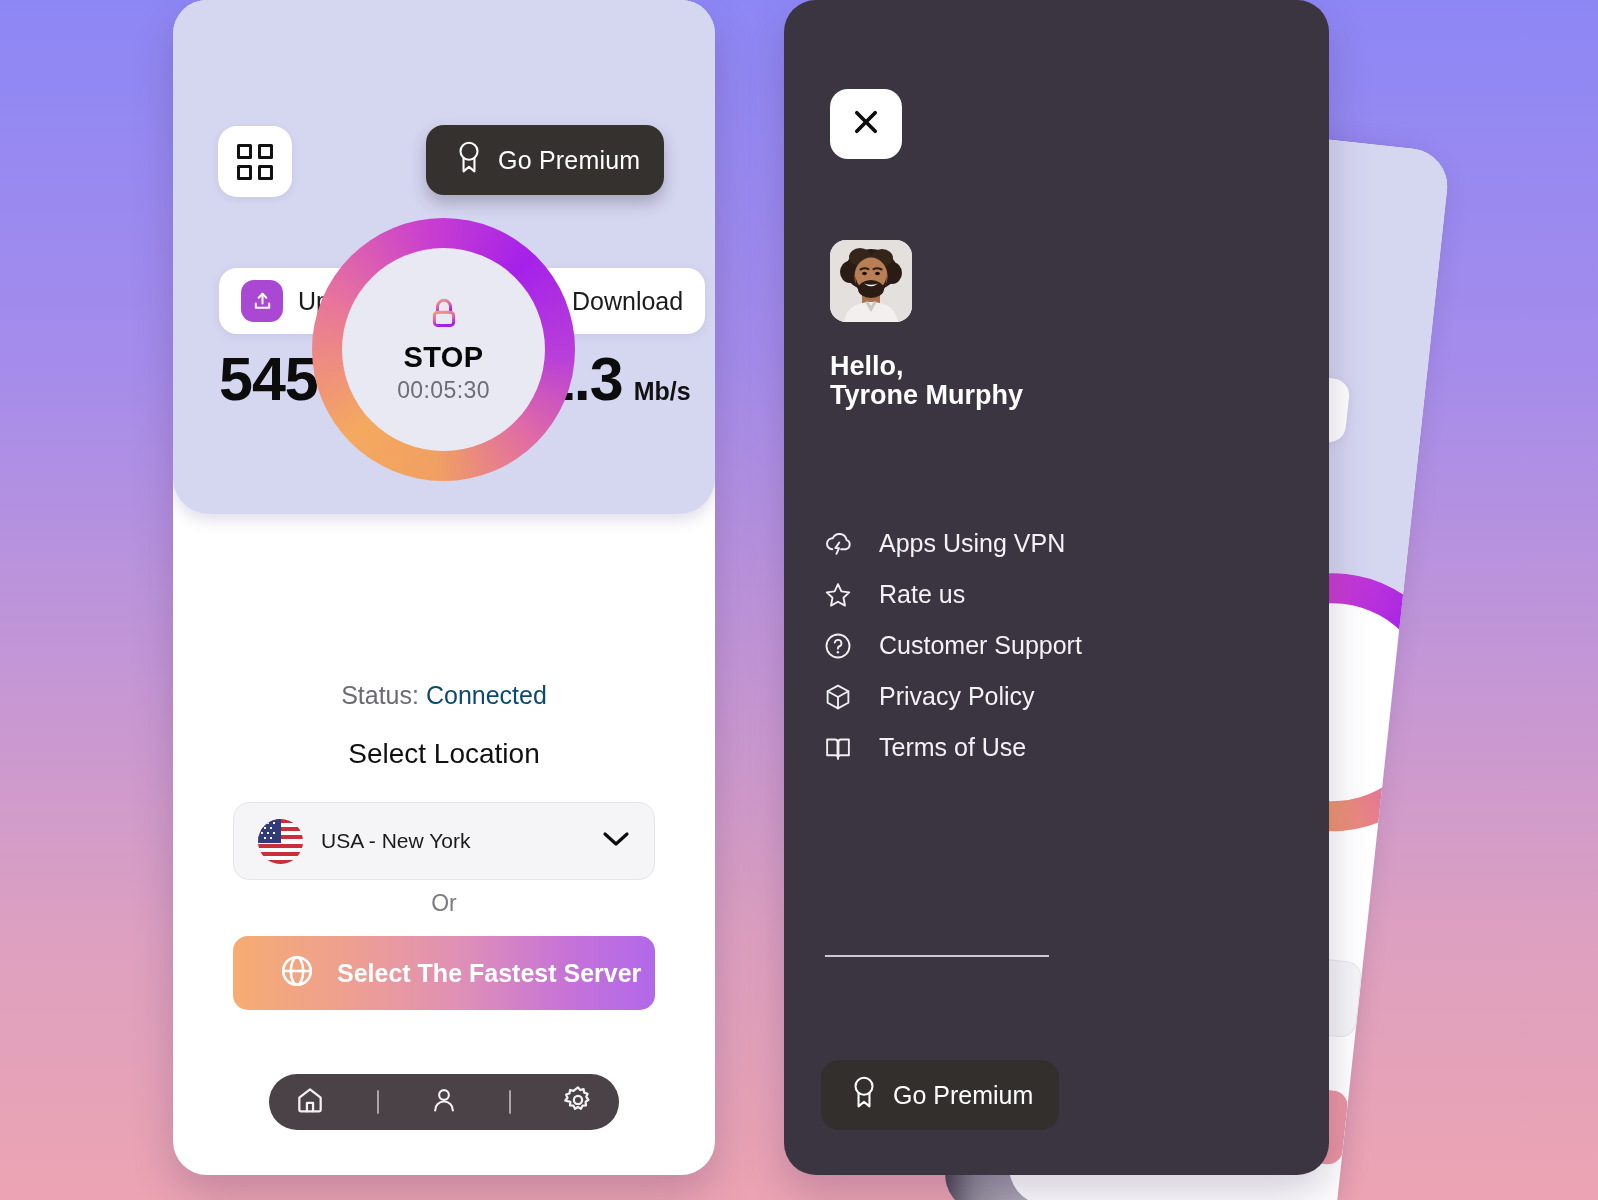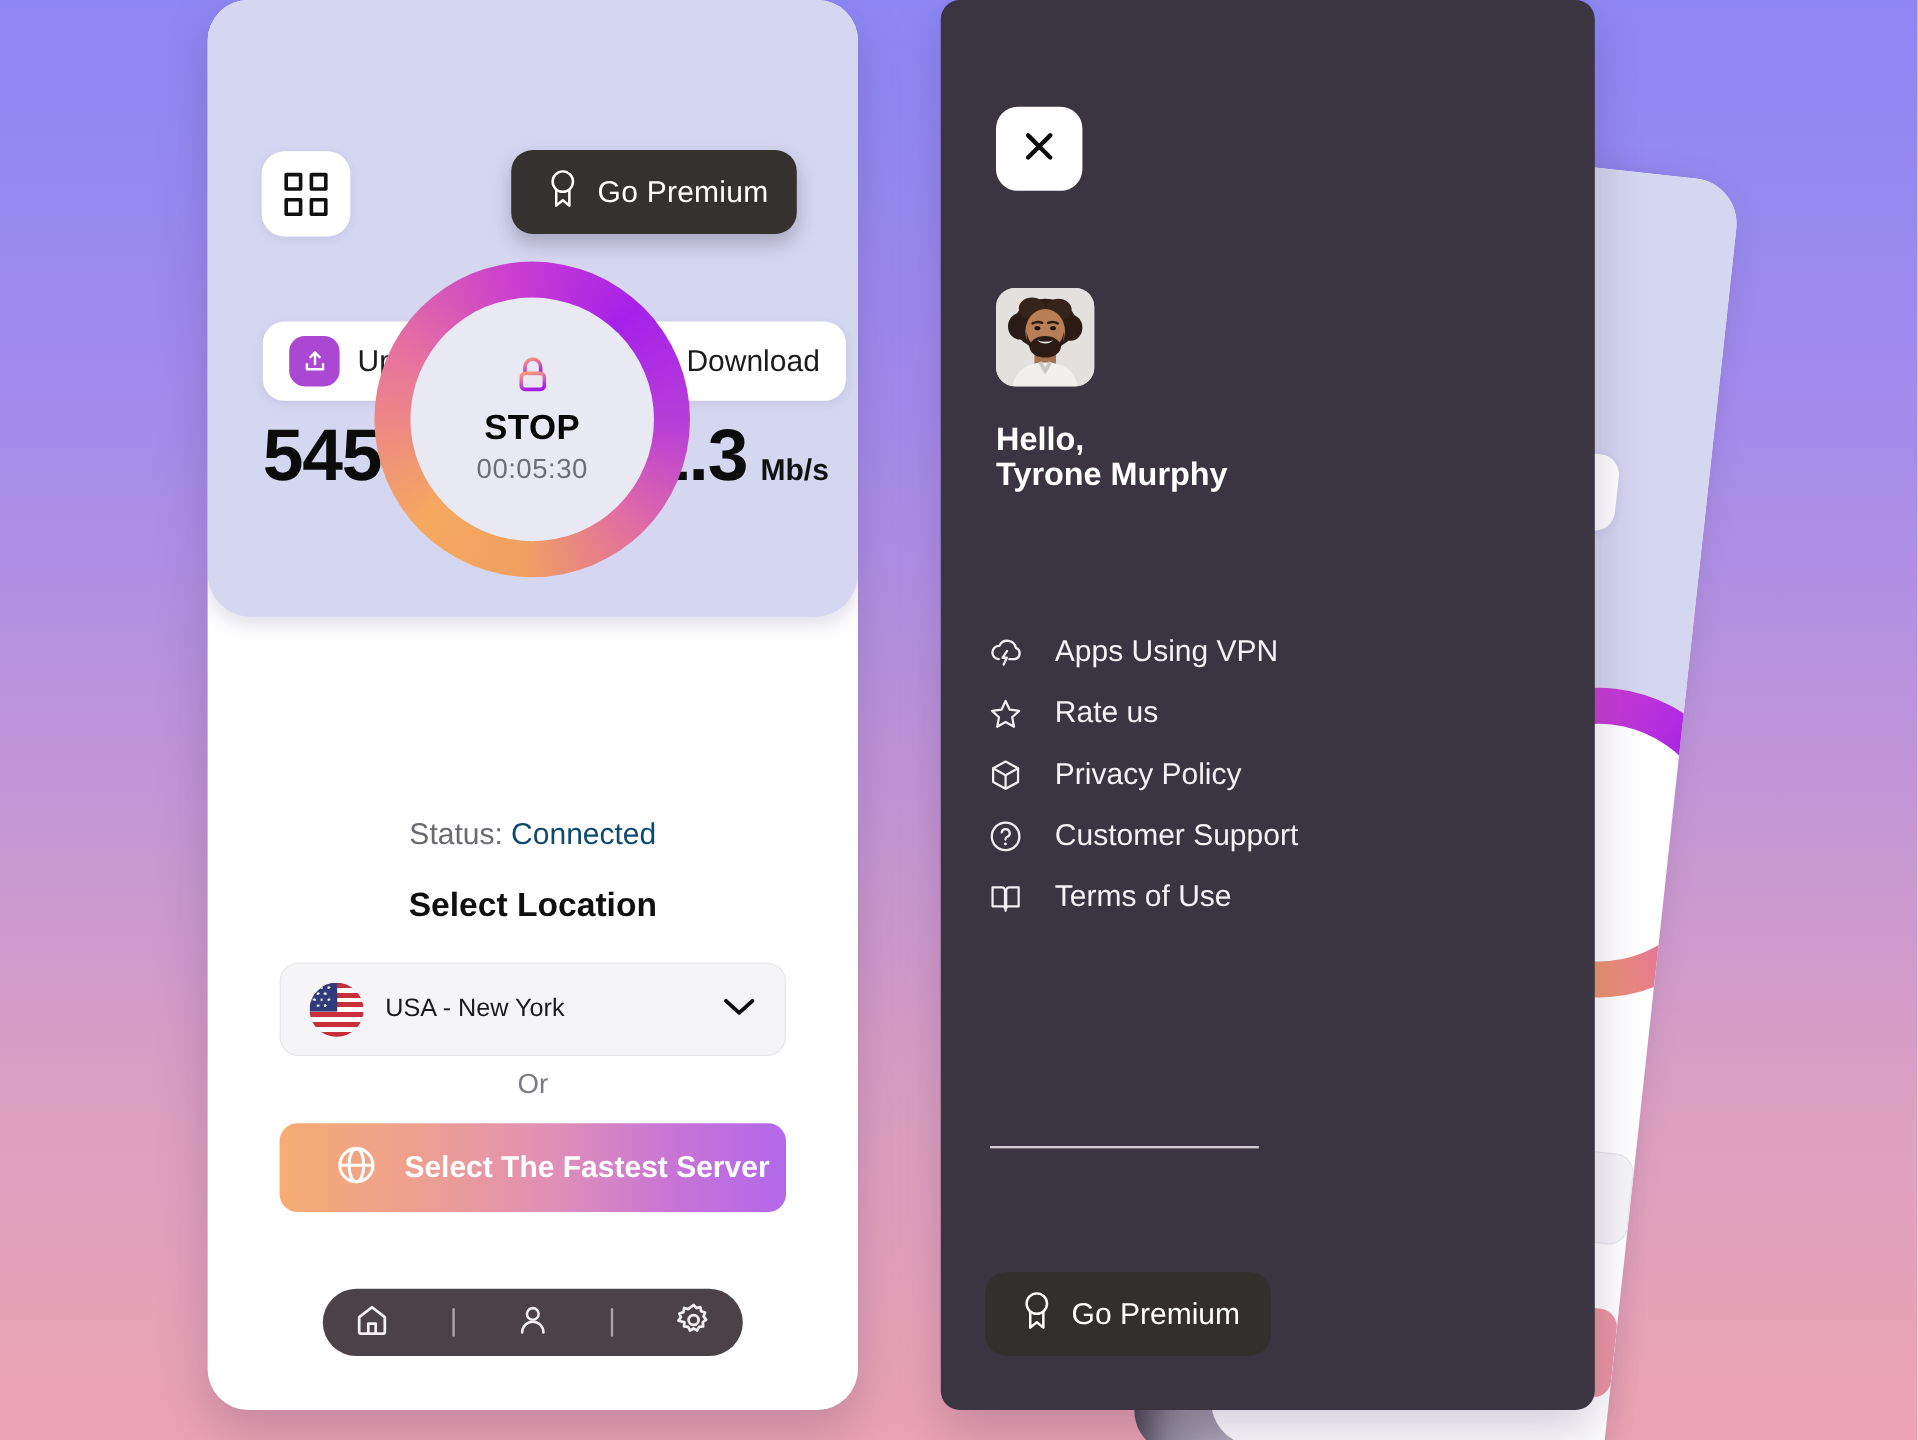--- a/index.html
+++ b/index.html
@@ -88,21 +88,21 @@
     gap: 3px;
   }
   .dial-stop { font-size: 29px; font-weight: 700; color: #070707; letter-spacing: .4px; }
   .dial-timer { font-size: 23px; color: #6d6d76; letter-spacing: .4px; }
 
   .status-line { position: absolute; left: 0; width: 542px; top: 681px; text-align: center; font-size: 25px; }
   .status-line .k { color: #6a6a72; }
   .status-line .v { color: #0c4a6e; }
 
   .sel-title { position: absolute; left: 0; width: 542px; top: 738px; text-align: center;
-               font-size: 28px; font-weight: 700; color: #101010; }
+               font-size: 28px; font-weight: 400; color: #101010; }
 
   .loc-select {
     position: absolute; left: 60px; top: 802px; width: 422px; height: 78px;
     background: #f5f5f7; border: 1.5px solid #e6e6ea; border-radius: 16px;
     display: flex; align-items: center; padding: 0 24px; gap: 18px; cursor: pointer;
   }
   .flag {
     width: 45px; height: 45px; border-radius: 50%; flex: 0 0 auto; overflow: hidden;
     background:
       repeating-linear-gradient(180deg, #c9303c 0 4.1px, #ffffff 4.1px 8.2px);
@@ -146,21 +146,21 @@
   }
   .tabbar .sep { width: 2px; height: 24px; background: #aaa3a7; border-radius: 1px; }
   .tabbtn { display: flex; align-items: center; justify-content: center; cursor: pointer; }
 
   
   #phone-drawer {
     position: absolute;
     left: 784px; top: 0px;
     width: 545px; height: 1175px;
     background: #3a3540;
-    border-radius: 16px;
+    border-radius: 32px;
     overflow: hidden;
     box-shadow: 0 18px 42px rgba(60,30,90,.22);
   }
   .close-btn {
     position: absolute; left: 46px; top: 89px;
     width: 72px; height: 70px; background: #fff; border-radius: 18px;
     display: flex; align-items: center; justify-content: center; cursor: pointer;
   }
   .avatar {
     position: absolute; left: 46px; top: 240px;
@@ -497,37 +497,37 @@
         <svg width="30" height="30" viewBox="0 0 24 24" fill="none" stroke="#f2eff2" stroke-width="1.5" stroke-linecap="round" stroke-linejoin="round">
           <path d="M12 3.3 L14.7 9.1 L21 9.9 L16.4 14.2 L17.6 20.5 L12 17.4 L6.4 20.5 L7.6 14.2 L3 9.9 L9.3 9.1 Z"></path>
         </svg>
       </span>
       <span class="mi-label">Rate us</span>
     </div>
 
     <div class="menu-item">
       <span class="menu-ico">
         <svg width="30" height="30" viewBox="0 0 24 24" fill="none" stroke="#f2eff2" stroke-width="1.5" stroke-linecap="round" stroke-linejoin="round">
+          <circle cx="12" cy="12" r="9.2"></circle>
+          <path d="M9.4 9.3 a2.7 2.7 0 1 1 3.4 3.1 c-.8 .3 -.9 1 -.9 1.7"></path>
+          <circle cx="11.9" cy="17" r=".95" fill="#f2eff2" stroke="none"></circle>
+        </svg>
+      </span>
+      <span class="mi-label">Customer Support</span>
+    </div>
+
+    <div class="menu-item">
+      <span class="menu-ico">
+        <svg width="30" height="30" viewBox="0 0 24 24" fill="none" stroke="#f2eff2" stroke-width="1.5" stroke-linecap="round" stroke-linejoin="round">
           <path d="M12 2.9 L20.3 7.4 L20.3 16.6 L12 21.1 L3.7 16.6 L3.7 7.4 Z"></path>
           <path d="M3.7 7.4 L12 12 L20.3 7.4"></path>
           <path d="M12 12 L12 21.1"></path>
         </svg>
       </span>
       <span class="mi-label">Privacy Policy</span>
-    </div>
-
-    <div class="menu-item">
-      <span class="menu-ico">
-        <svg width="30" height="30" viewBox="0 0 24 24" fill="none" stroke="#f2eff2" stroke-width="1.5" stroke-linecap="round" stroke-linejoin="round">
-          <circle cx="12" cy="12" r="9.2"></circle>
-          <path d="M9.4 9.3 a2.7 2.7 0 1 1 3.4 3.1 c-.8 .3 -.9 1 -.9 1.7"></path>
-          <circle cx="11.9" cy="17" r=".95" fill="#f2eff2" stroke="none"></circle>
-        </svg>
-      </span>
-      <span class="mi-label">Customer Support</span>
     </div>
 
     <div class="menu-item">
       <span class="menu-ico">
         <svg width="30" height="30" viewBox="0 0 24 24" fill="none" stroke="#f2eff2" stroke-width="1.5" stroke-linecap="round" stroke-linejoin="round">
           <path d="M3.3 5.2 L9.6 5.2 a2 2 0 0 1 2 2 L11.6 19.2 a1.6 1.6 0 0 0 -1.6 -1.4 L3.3 17.8 Z"></path>
           <path d="M20.7 5.2 L14.4 5.2 a2 2 0 0 0 -2 2 L12.4 19.2 a1.6 1.6 0 0 1 1.6 -1.4 L20.7 17.8 Z"></path>
           <path d="M12 20.8 L12 17.4"></path>
         </svg>
       </span>

